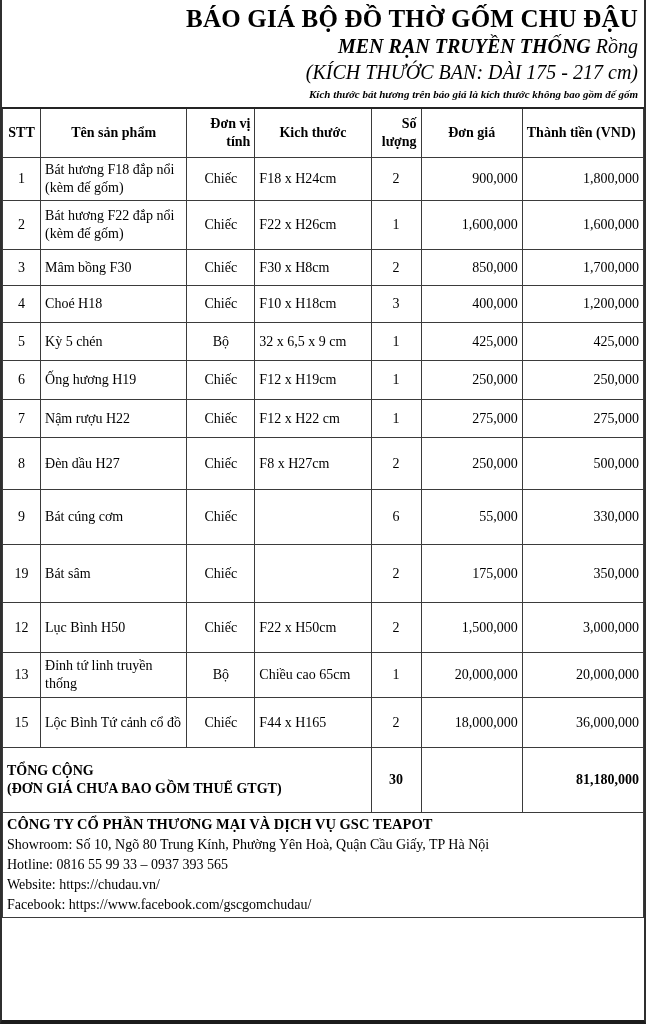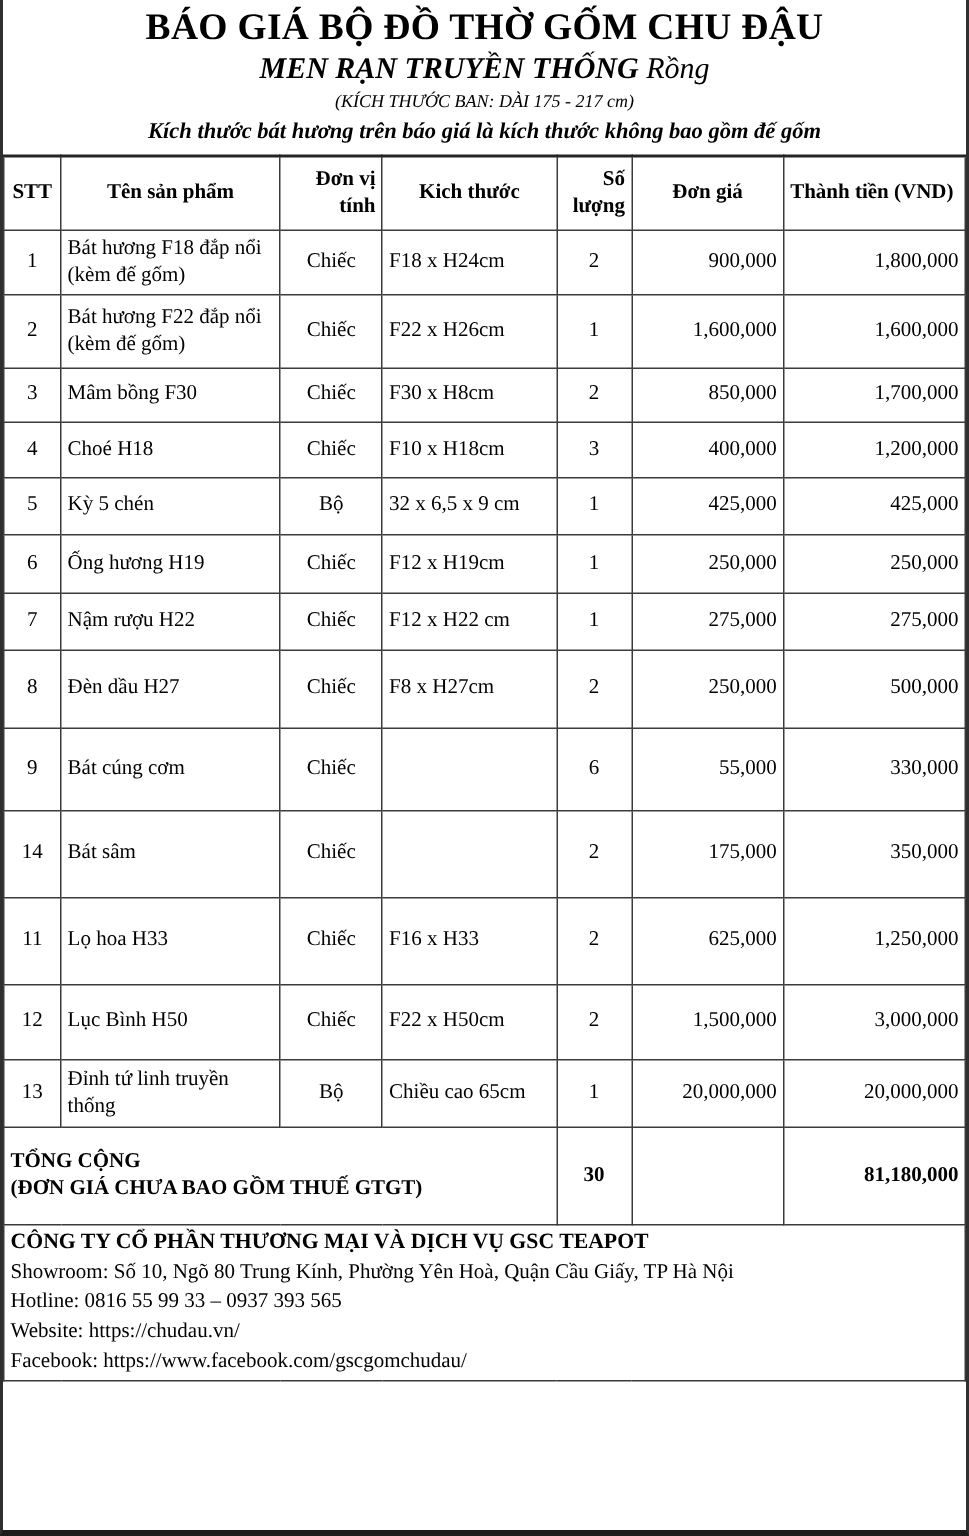--- a/index.html
+++ b/index.html
@@ -14,21 +14,21 @@
     width: 646px;
     min-height: 1024px;
     background: #ffffff;
     border-left: 2px solid #2f2f2f;
     border-right: 2px solid #2f2f2f;
     border-bottom: 4px solid #1c1c1c;
     position: relative;
   }
   
   .doc-header {
-    text-align: center;
+    text-align: right;
     padding: 3px 6px 2px 6px;
   }
   .doc-title {
     font-size: 25px;
     font-weight: bold;
     margin: 2px 0 0 0;
     line-height: 1.15;
     letter-spacing: .2px;
   }
   .doc-subtitle {
@@ -37,27 +37,27 @@
     font-style: italic;
     line-height: 1.15;
     margin-top: 1px;
   }
   .doc-subtitle .suffix {
     font-size: 20px;
     font-weight: normal;
     font-style: italic;
   }
   .doc-sizenote {
-    font-size: 12px;
+    font-size: 20px;
     font-style: italic;
     line-height: 1.15;
     margin-top: 3px;
   }
   .doc-note {
-    font-size: 15px;
+    font-size: 11px;
     font-weight: bold;
     font-style: italic;
     line-height: 1.2;
     margin-top: 4px;
     padding-bottom: 4px;
   }
   
   table.quote {
     width: 100%;
     border-collapse: collapse;
@@ -219,54 +219,54 @@
       <tr style="height:55px">
         <td class="td-stt">9</td>
         <td class="td-name">Bát cúng cơm</td>
         <td class="td-unit">Chiếc</td>
         <td class="td-size"></td>
         <td class="td-qty">6</td>
         <td class="td-price">55,000</td>
         <td class="td-total">330,000</td>
       </tr>
       <tr style="height:58px">
-        <td class="td-stt">14</td>
+        <td class="td-stt">19</td>
         <td class="td-name">Bát sâm</td>
         <td class="td-unit">Chiếc</td>
         <td class="td-size"></td>
         <td class="td-qty">2</td>
         <td class="td-price">175,000</td>
         <td class="td-total">350,000</td>
-      </tr>
-      <tr style="height:58px">
-        <td class="td-stt">11</td>
-        <td class="td-name">Lọ hoa H33</td>
-        <td class="td-unit">Chiếc</td>
-        <td class="td-size">F16 x H33</td>
-        <td class="td-qty">2</td>
-        <td class="td-price">625,000</td>
-        <td class="td-total">1,250,000</td>
       </tr>
       <tr style="height:50px">
         <td class="td-stt">12</td>
         <td class="td-name">Lục Bình H50</td>
         <td class="td-unit">Chiếc</td>
         <td class="td-size">F22 x H50cm</td>
         <td class="td-qty">2</td>
         <td class="td-price">1,500,000</td>
         <td class="td-total">3,000,000</td>
       </tr>
       <tr style="height:45px">
         <td class="td-stt">13</td>
         <td class="td-name">Đỉnh tứ linh truyền thống</td>
         <td class="td-unit">Bộ</td>
         <td class="td-size">Chiều cao 65cm</td>
         <td class="td-qty">1</td>
         <td class="td-price">20,000,000</td>
         <td class="td-total">20,000,000</td>
+      </tr>
+      <tr style="height:50px">
+        <td class="td-stt">15</td>
+        <td class="td-name">Lộc Bình Tứ cảnh cổ đồ</td>
+        <td class="td-unit">Chiếc</td>
+        <td class="td-size">F44 x H165</td>
+        <td class="td-qty">2</td>
+        <td class="td-price">18,000,000</td>
+        <td class="td-total">36,000,000</td>
       </tr>
       <tr class="total-row" style="height:65px">
         <td class="total-label" colspan="4">
           <div>TỔNG CỘNG</div>
           <div>(ĐƠN GIÁ CHƯA BAO GỒM THUẾ GTGT)</div>
         </td>
         <td class="td-qty">30</td>
         <td class="td-price"></td>
         <td class="td-total">81,180,000</td>
       </tr>

